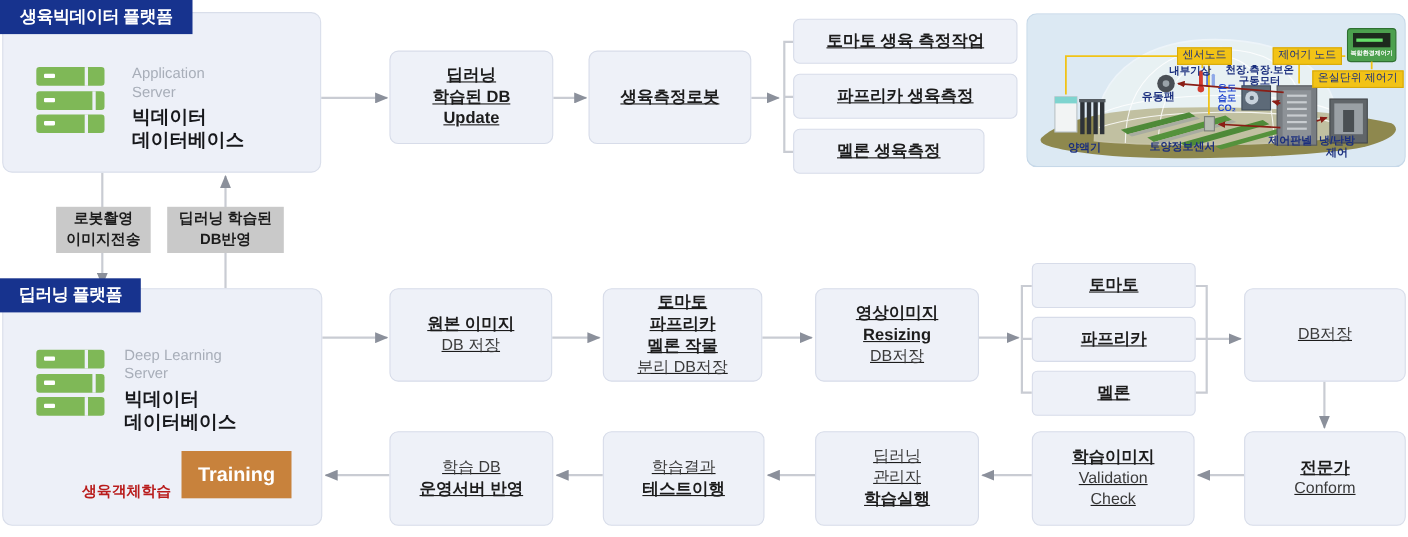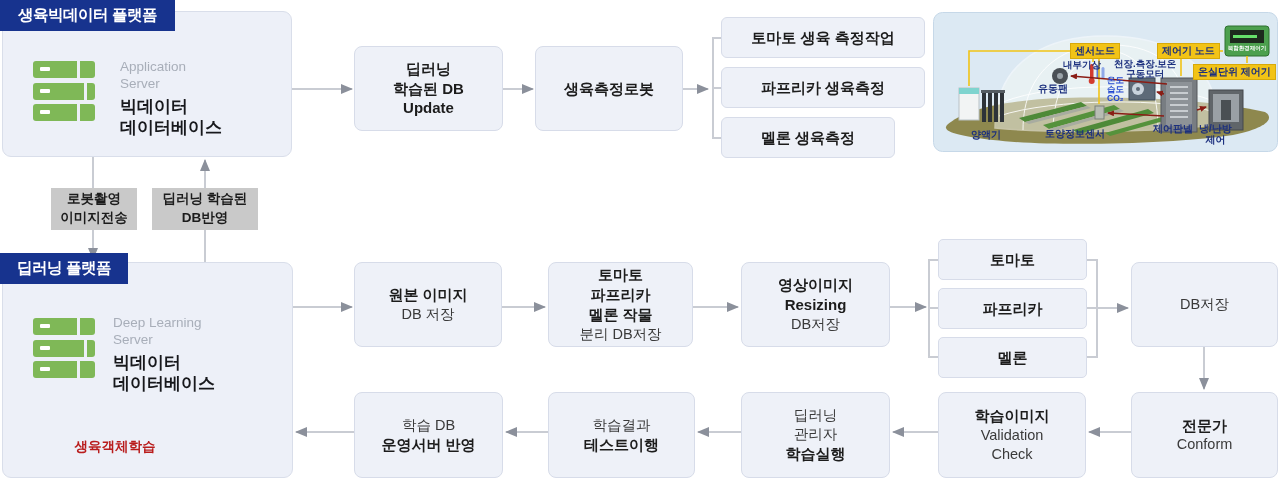--- a/index.html
+++ b/index.html
@@ -20,34 +20,34 @@
 
   .srv-text{position:absolute;z-index:2;}
   .srv-type{color:#a8aeb9;font-size:13.5px;line-height:1.28;white-space:pre-line;}
   .srv-name{color:#17181c;font-weight:bold;font-size:17px;line-height:1.26;white-space:pre-line;margin-top:3px;}
 
   .gbox{position:absolute;z-index:2;background:#c9c9c9;display:flex;align-items:center;justify-content:center;
         text-align:center;font-weight:bold;font-size:13.5px;color:#1c1c1c;white-space:pre-line;line-height:1.4;}
 
   .fbox{position:absolute;z-index:2;background:#eef1f8;border:1px solid #d7dce9;border-radius:8px;
         display:flex;flex-direction:column;align-items:center;justify-content:center;text-align:center;
-        color:#1c1c1c;line-height:1.32;padding:4px;}
+        color:#1c1c1c;line-height:1.32;padding:4px;text-decoration:underline;}
   .fbox .b{font-weight:bold;font-size:15px;white-space:pre-line;}
   .fbox .n{font-weight:normal;font-size:14.5px;color:#3a3a3a;white-space:pre-line;}
   .task{border-radius:6px;}
   .crop{border-radius:5px;}
 
   .training{position:absolute;z-index:3;background:#c8823c;color:#ffffff;font-weight:bold;font-size:18px;
             display:flex;align-items:center;justify-content:center;}
   .caption{position:absolute;z-index:3;color:#b91c1c;font-weight:bold;font-size:13.5px;text-align:center;}
 
   .gh{position:absolute;left:933px;top:12px;width:345px;height:140px;z-index:2;}
   .gh .lbl{position:absolute;z-index:4;font-weight:bold;color:#1b2f7e;font-size:10px;line-height:1.05;white-space:pre-line;}
   .gh .yl{position:absolute;z-index:4;background:#f2c316;border:1px solid #d7a90a;color:#1b2f7e;
-          font-weight:bold;font-size:10px;line-height:1;padding:2px 4px;white-space:nowrap;}
+          font-weight:normal;font-size:10px;line-height:1;padding:2px 4px;white-space:nowrap;}
   .gh .blue{color:#2247d0;font-weight:bold;}
   .gh .devtxt{position:absolute;z-index:4;color:#ffffff;font-size:5.5px;text-align:center;font-weight:bold;}
 </style>
 </head>
 <body>
 
 <div class="stage">
 
   <svg class="wires" width="1280" height="488">
     <defs>
@@ -114,20 +114,21 @@
     <div class="row"></div>
       <div class="row alt"></div>
       <div class="row"></div>
   </div>
   <div class="srv-text" style="left:113px;top:314px;">
     <div class="srv-type">Deep Learning
 Server</div>
     <div class="srv-name">빅데이터
 데이터베이스</div>
   </div>
+  <div class="training" style="left:165px;top:410px;width:100px;height:43px;">Training</div>
   <div class="caption" style="left:57px;top:438px;width:116px;">생육객체학습</div>
 
   <div class="fbox" style="left:354px;top:46px;width:149px;height:85px;">
     <span class="b">딥러닝
 학습된 DB
 Update</span>
   </div>
   <div class="fbox" style="left:535px;top:46px;width:148px;height:85px;">
     <span class="b">생육측정로봇</span>
   </div>

